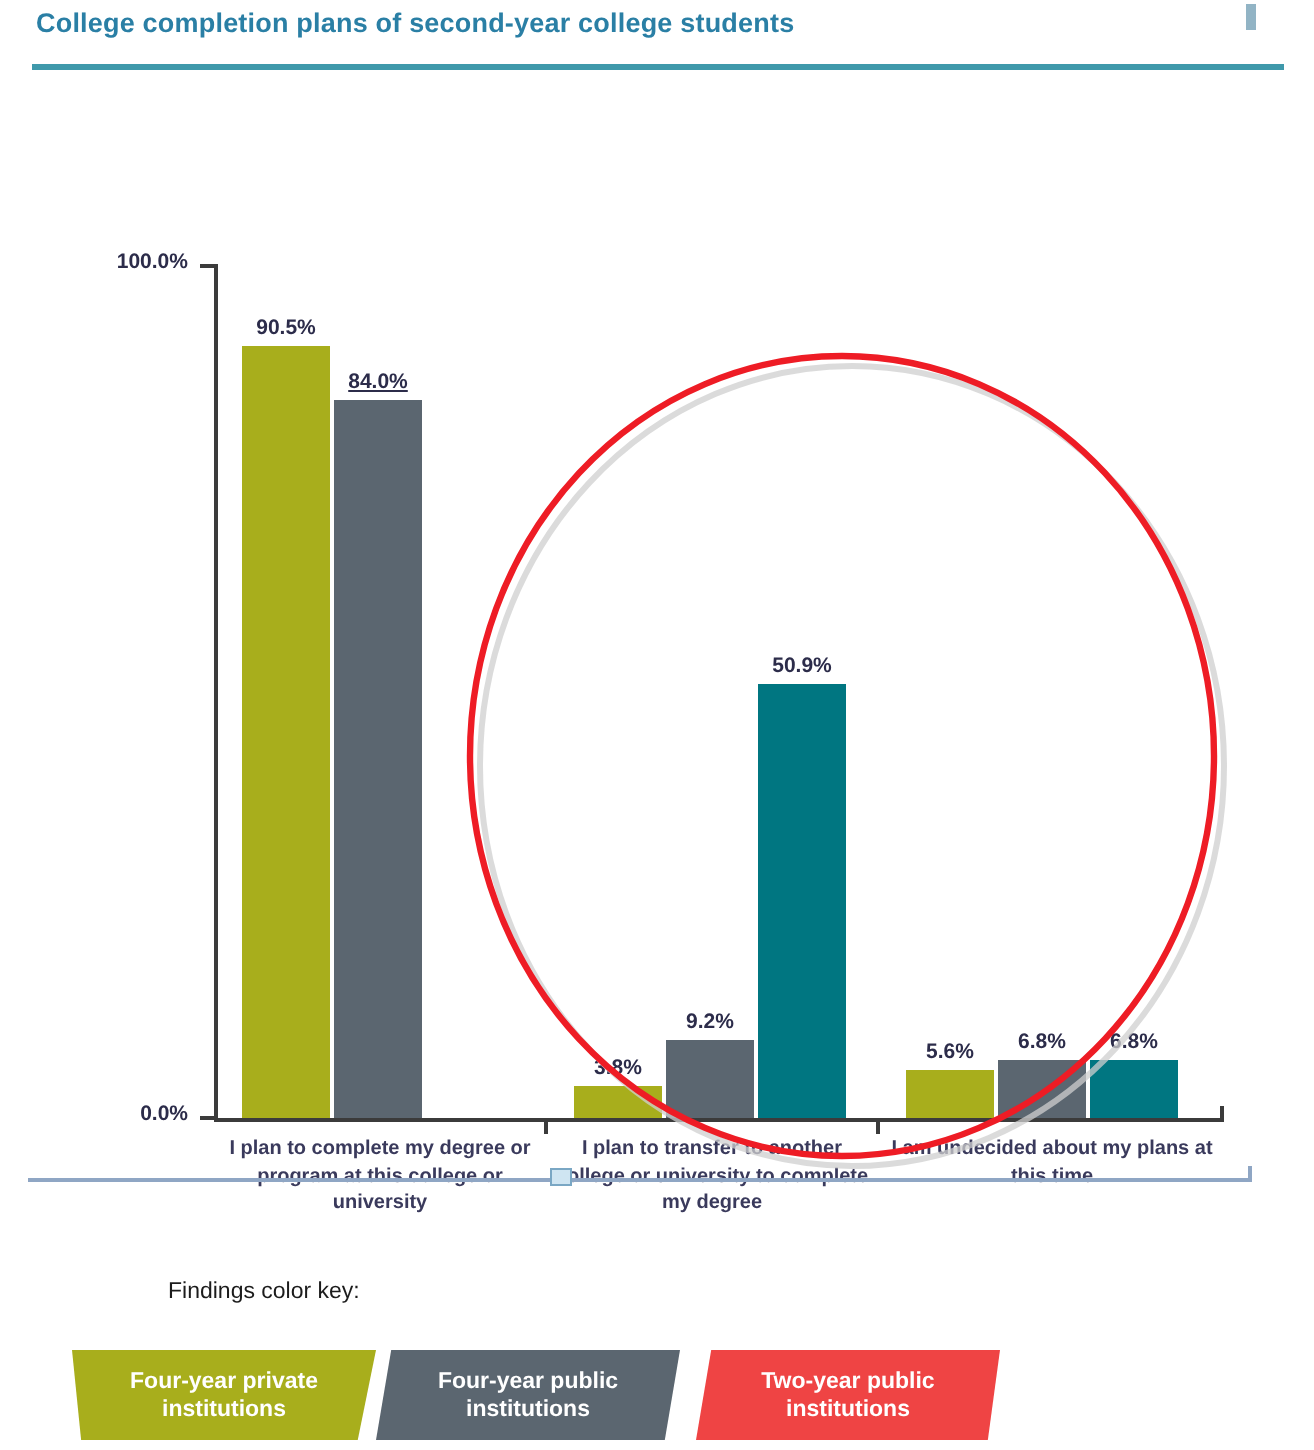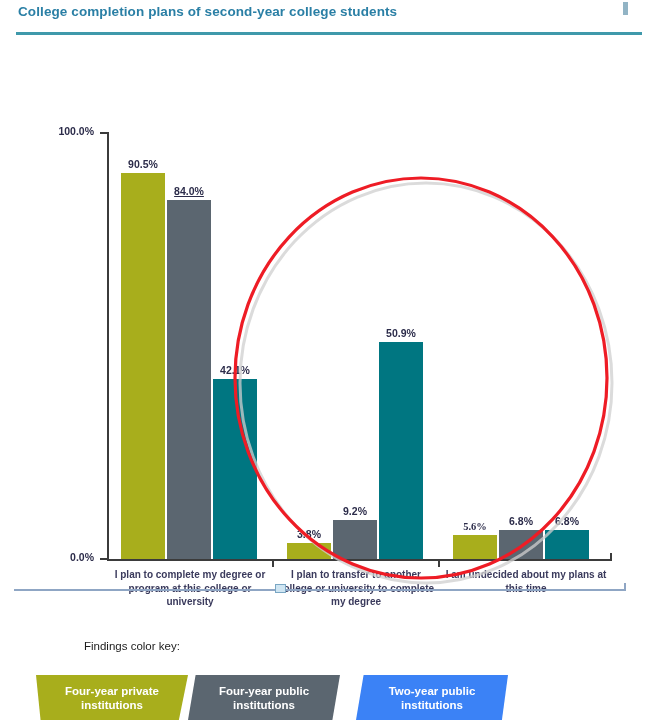--- a/index.html
+++ b/index.html
@@ -192,22 +192,22 @@
     left: 0; width: 152px;
     background: #a8ae1c;
     clip-path: polygon(0 0, 100% 0, 94% 100%, 3% 100%);
   }
   #legend-chip-1 {
     left: 152px; width: 152px;
     background: #5b6670;
     clip-path: polygon(5% 0, 100% 0, 95% 100%, 0 100%);
   }
   #legend-chip-2 {
-    left: 320px; width: 152px;
-    background: #3b82f6;
+    left: 312px; width: 152px;
+    background: #ef4444;
     clip-path: polygon(5% 0, 100% 0, 96% 100%, 0 100%);
   }
 </style>
 </head>
 <body>
 
 <div id="page">
 
   <div id="header-title">College completion plans of second-year college students</div>
   <div id="header-rule"></div>
@@ -229,45 +229,41 @@
 
     <div class="group" style="left:97px; width:150px;">
       <div class="bar-wrap" style="left:6px; width:44px;">
         <div class="bar-rect" id="b00" style="background: rgb(168, 174, 28); height: 386px;"></div>
         <div class="bar-value" id="v00" style="bottom: 389px;">90.5%</div>
       </div>
       <div class="bar-wrap" style="left:52px; width:44px;">
         <div class="bar-rect" id="b10" style="background: rgb(91, 102, 112); height: 359px;"></div>
         <div class="bar-value" id="v10" style="bottom: 362px; text-decoration: underline;">84.0%</div>
       </div>
-      <div class="bar-wrap" style="left:98px; width:44px;">
-        <div class="bar-rect" id="b20" style="background: rgb(0, 118, 129); height: 180px;"></div>
-        <div class="bar-value" id="v20" style="bottom: 183px;">42.1%</div>
-      </div>
     </div>
 
     <div class="group" style="left:263px; width:150px;">
       <div class="bar-wrap" style="left:6px; width:44px;">
         <div class="bar-rect" id="b01" style="background: rgb(168, 174, 28); height: 16px;"></div>
         <div class="bar-value" id="v01" style="bottom: 19px;">3.8%</div>
       </div>
       <div class="bar-wrap" style="left:52px; width:44px;">
         <div class="bar-rect" id="b11" style="background: rgb(91, 102, 112); height: 39px;"></div>
         <div class="bar-value" id="v11" style="bottom: 42px;">9.2%</div>
       </div>
       <div class="bar-wrap" style="left:98px; width:44px;">
         <div class="bar-rect" id="b21" style="background: rgb(0, 118, 129); height: 217px;"></div>
         <div class="bar-value" id="v21" style="bottom: 220px;">50.9%</div>
       </div>
     </div>
 
     <div class="group" style="left:429px; width:150px;">
       <div class="bar-wrap" style="left:6px; width:44px;">
         <div class="bar-rect" id="b02" style="background: rgb(168, 174, 28); height: 24px;"></div>
-        <div class="bar-value" id="v02" style="bottom: 27px; font-family: Liberation Serif, serif;">5.6%</div>
+        <div class="bar-value" id="v02" style="bottom: 27px;">5.6%</div>
       </div>
       <div class="bar-wrap" style="left:52px; width:44px;">
         <div class="bar-rect" id="b12" style="background: rgb(91, 102, 112); height: 29px;"></div>
         <div class="bar-value" id="v12" style="bottom: 32px;">6.8%</div>
       </div>
       <div class="bar-wrap" style="left:98px; width:44px;">
         <div class="bar-rect" id="b22" style="background: rgb(0, 118, 129); height: 29px;"></div>
         <div class="bar-value" id="v22" style="bottom: 32px;">6.8%</div>
       </div>
     </div>

